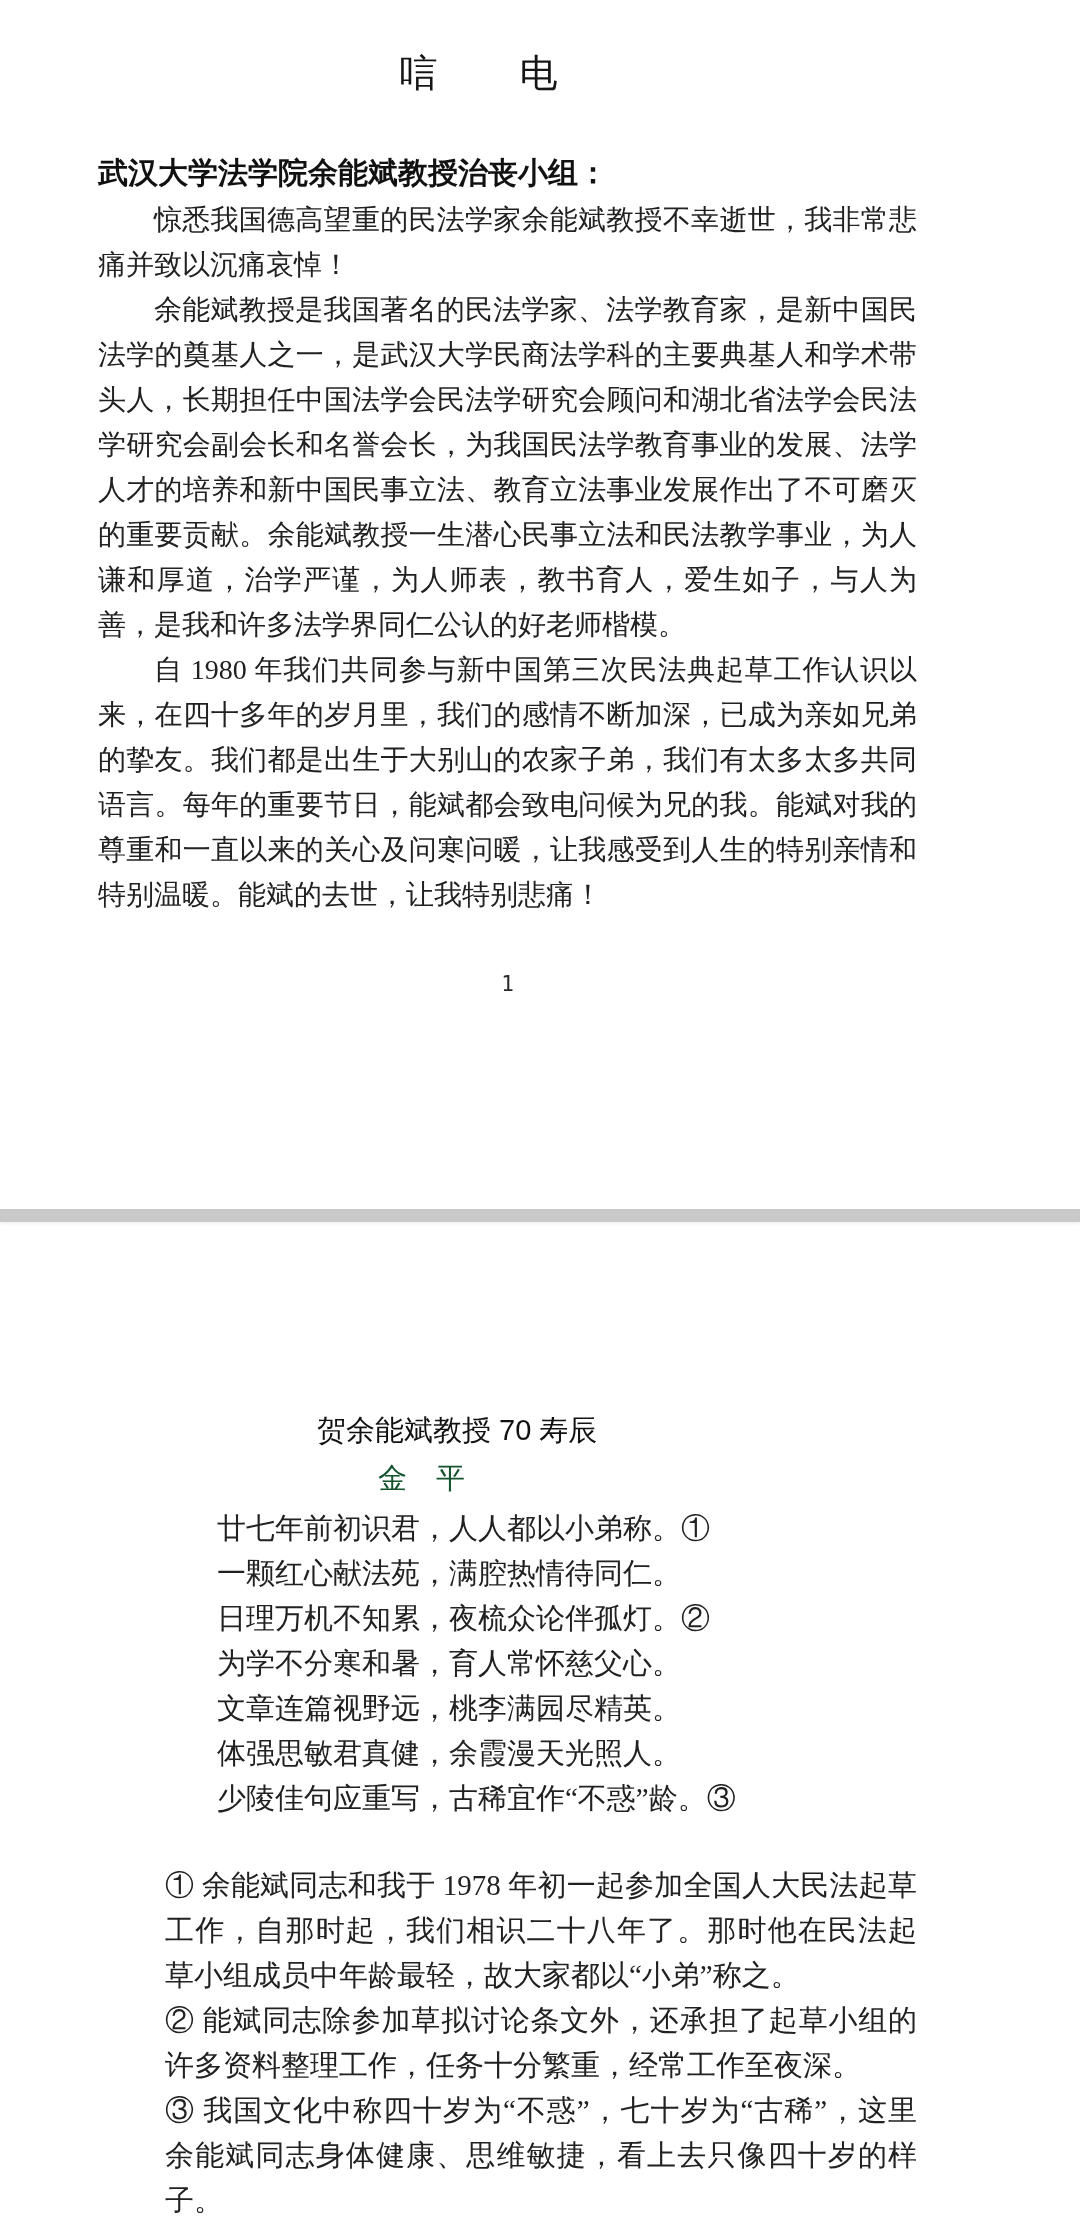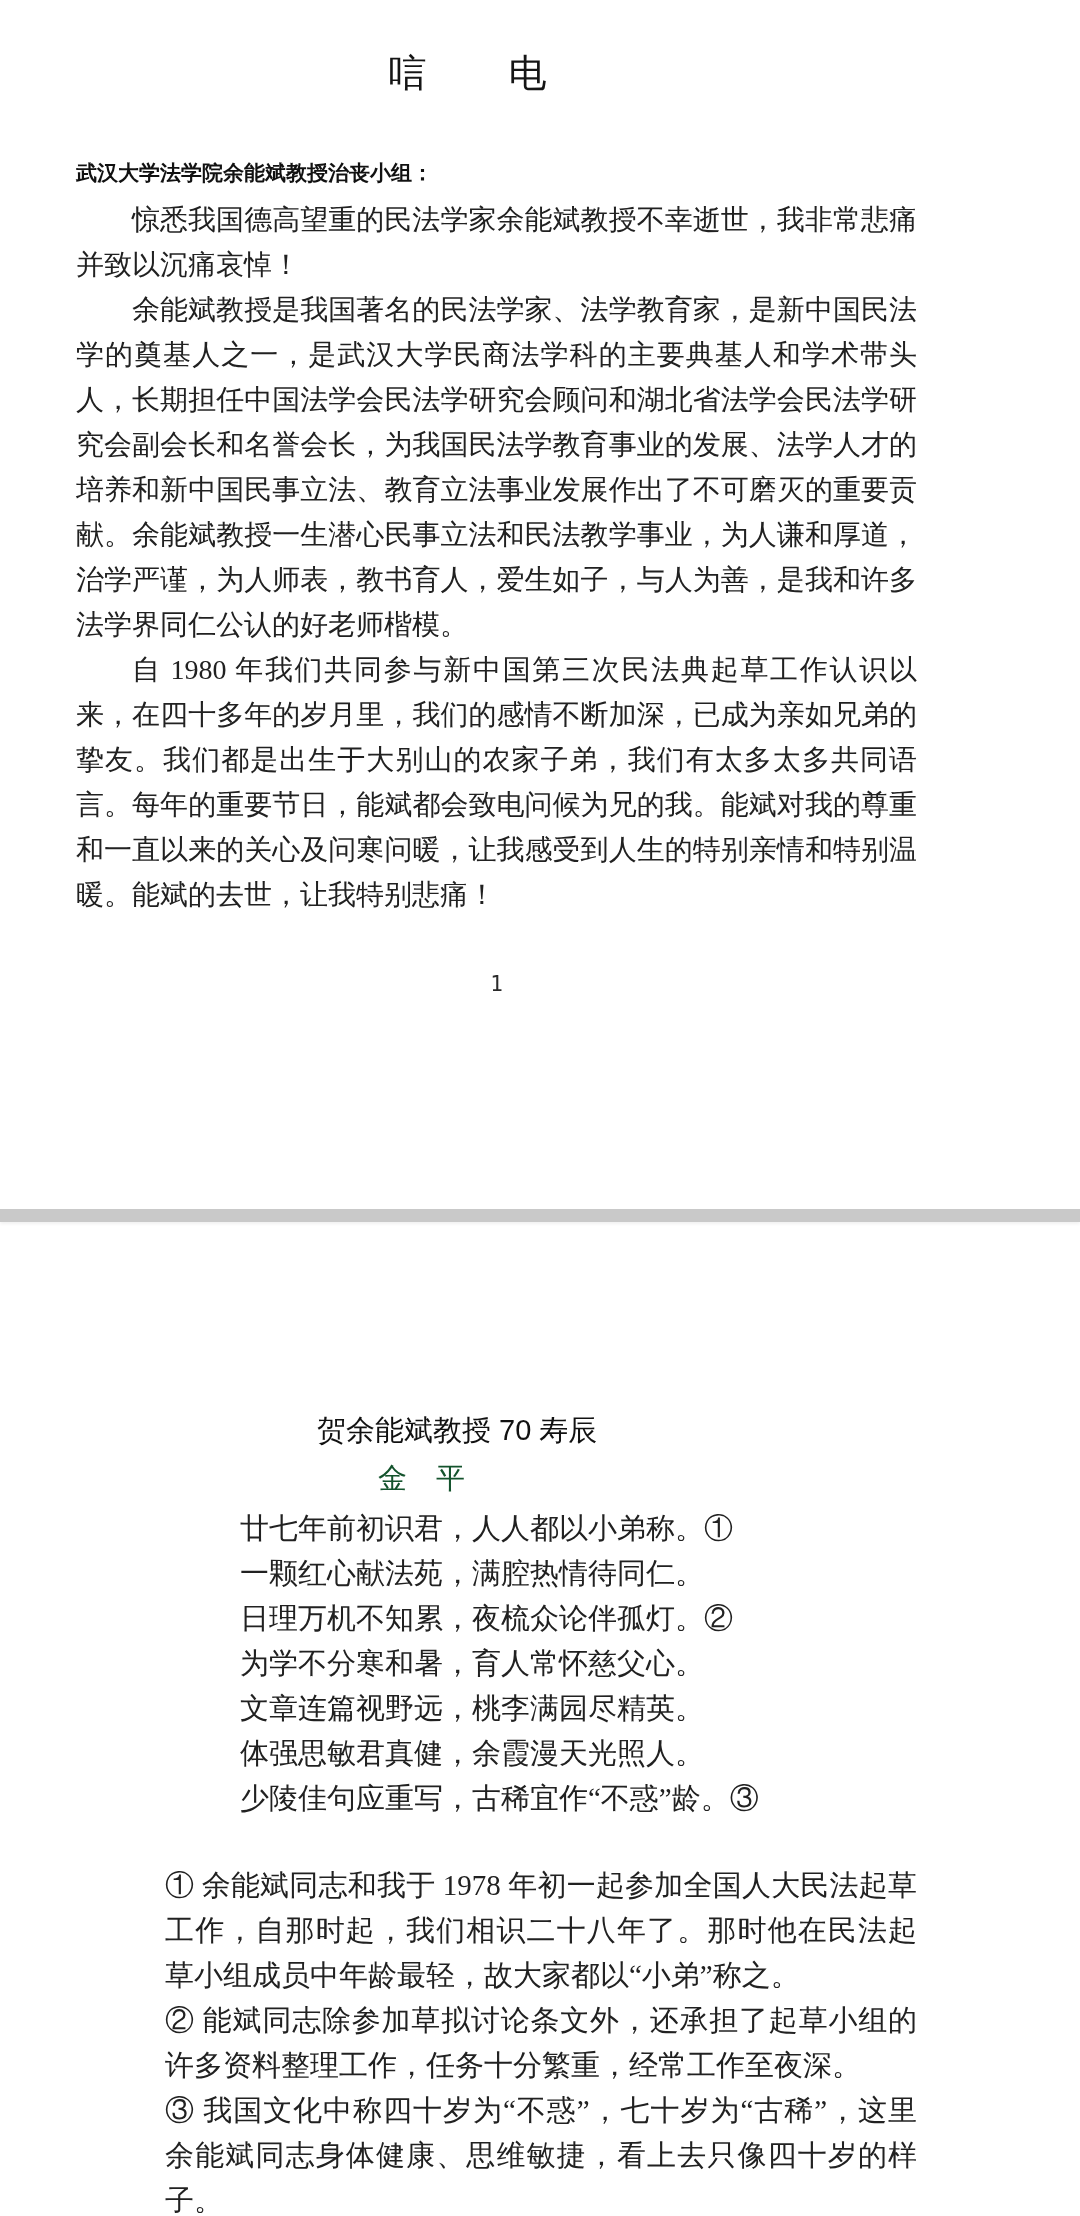--- a/index.html
+++ b/index.html
@@ -10,36 +10,37 @@
     color:#212121;
     overflow:hidden;
     position:relative;
   }
   
   .page1{
     height:1159px;
     padding:0 163px 0 76px;
     box-sizing:border-box;
     background:#ffffff;
+    margin-left:22px;
   }
   .p1-title{
     margin-top:50px;
     font-size:38px;
     line-height:46px;
     text-align:center;
     transform:translateX(-28px);
     color:#151515;
     letter-spacing:2px;
     font-weight:500;
   }
   .p1-salutation{
     margin-top:55px;
     font-family:"Liberation Sans","DejaVu Sans",sans-serif;
     font-weight:700;
-    font-size:21px;
+    font-size:30px;
     line-height:44px;
     color:#111;
   }
   .p1-body{margin-top:2px;}
   .p1-body p{
     margin:0;
     font-size:28px;
     line-height:45px;
     text-align:justify;
     text-indent:2em;
@@ -88,21 +89,21 @@
   .p2-author{
     margin-top:4px;
     margin-left:213px;
     width:fit-content;
     font-size:29px;
     line-height:44px;
     color:#14532d;
   }
   .poem{
     margin-top:6px;
-    margin-left:75px;
+    margin-left:52px;
   }
   .poem div{
     font-size:29px;
     line-height:45px;
     color:#212121;
   }
   .footnotes{
     margin-top:42px;
   }
   .footnotes p{

